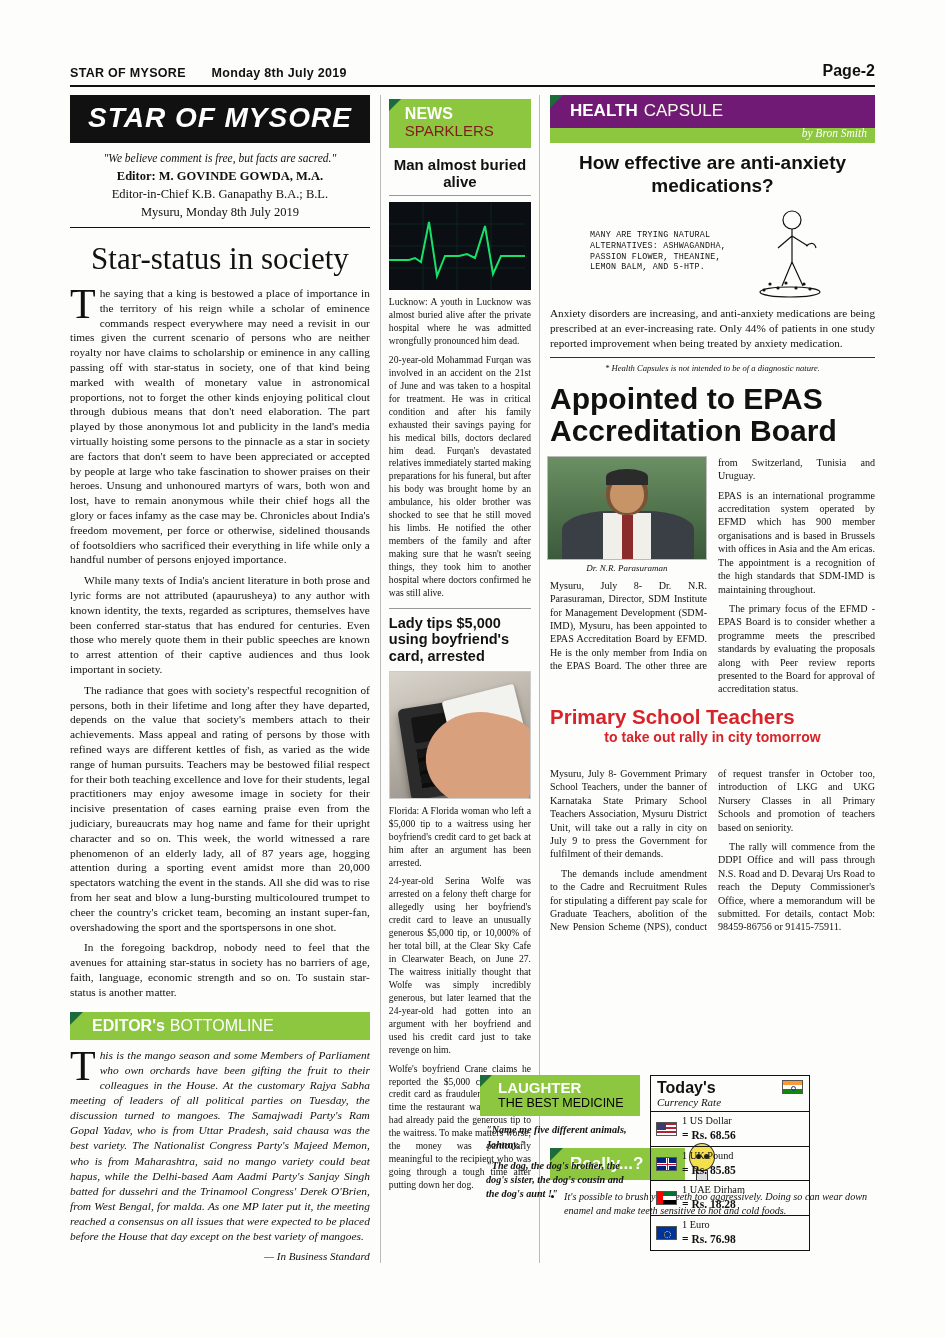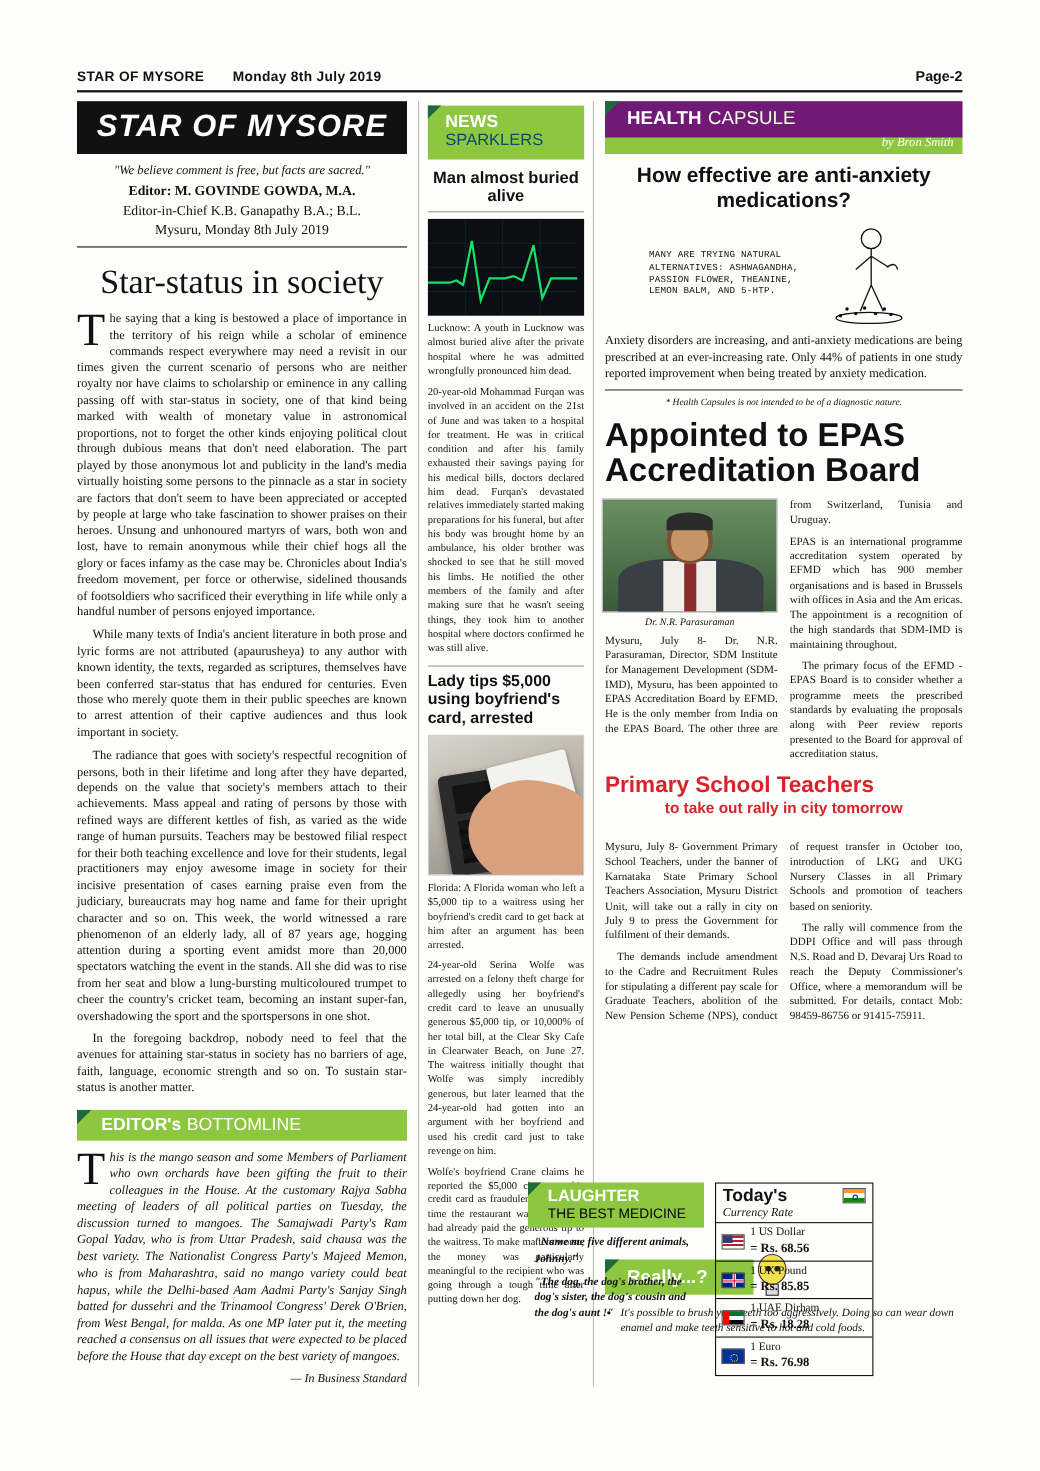--- a/index.html
+++ b/index.html
@@ -22,21 +22,21 @@
   .top-bar {
     display: flex;
     align-items: flex-end;
     justify-content: space-between;
     padding-top: 62px;
     padding-bottom: 5px;
     border-bottom: 2.5px solid #111;
   }
   .top-left { font-family: "Liberation Sans", sans-serif; font-size: 12.5px; font-weight: bold; letter-spacing: .3px; }
   .top-left span.date { margin-left: 22px; }
-  .top-right { font-family: "Liberation Sans", sans-serif; font-size: 13px; font-weight: bold; }
+  .top-right { font-family: "Liberation Sans", sans-serif; font-size: 16px; font-weight: bold; }
 
   
   .cols {
     display: flex;
     gap: 0;
     margin-top: 8px;
   }
   .col-a { width: 318px; padding-right: 10px; }
   .col-b { width: 164px; padding: 4px 8px; border-left: 1px solid #bbb; border-right: 1px solid #bbb; }
   .col-c { width: 335px; padding-left: 10px; }
@@ -117,21 +117,21 @@
     position: relative;
     line-height: 1.12;
   }
   .news-sparklers:before {
     content: "";
     position: absolute; left: 0; top: 0;
     border-top: 12px solid #1d6b3a;
     border-right: 12px solid transparent;
   }
   .news-sparklers .n1 { font-weight: bold; font-size: 16px; display: block; }
-  .news-sparklers .n2 { font-size: 15px; display: block; color: #0c4a6e; }
+  .news-sparklers .n2 { font-size: 15px; display: block; color: #7f1d1d; }
 
   .sub-head {
     font-family: "Liberation Sans", sans-serif;
     font-weight: bold;
     font-size: 15px;
     text-align: center;
     line-height: 1.15;
     margin: 8px 0 6px 0;
     padding-bottom: 5px;
     border-bottom: 1px solid #999;
@@ -516,21 +516,21 @@
 
     <div style="width:160px;">
       <div class="laughter-flag">
         <span class="l1">LAUGHTER</span>
         <span class="l2">THE BEST MEDICINE</span>
       </div>
       <div class="joke">"Name me five different animals, Johnny."</div>
       <div class="joke" style="padding-top:0;">"The dog, the dog's brother, the dog's sister, the dog's cousin and the dog's aunt !"</div>
     </div>
 
-    <div style="width:144px;">
+    <div style="width:160px;">
       <div class="currency-box">
         <div class="currency-head">
           <div>
             <div class="t1">Today's</div>
             <div class="t2">Currency Rate</div>
           </div>
           <div class="flagico" style="background:linear-gradient(to bottom,#ff9933 0 33%,#fff 33% 66%,#138808 66% 100%);">
             <div style="position:absolute;left:8px;top:4.5px;width:5px;height:5px;border:1px solid #0a3d91;border-radius:50%;"></div>
           </div>
         </div>

